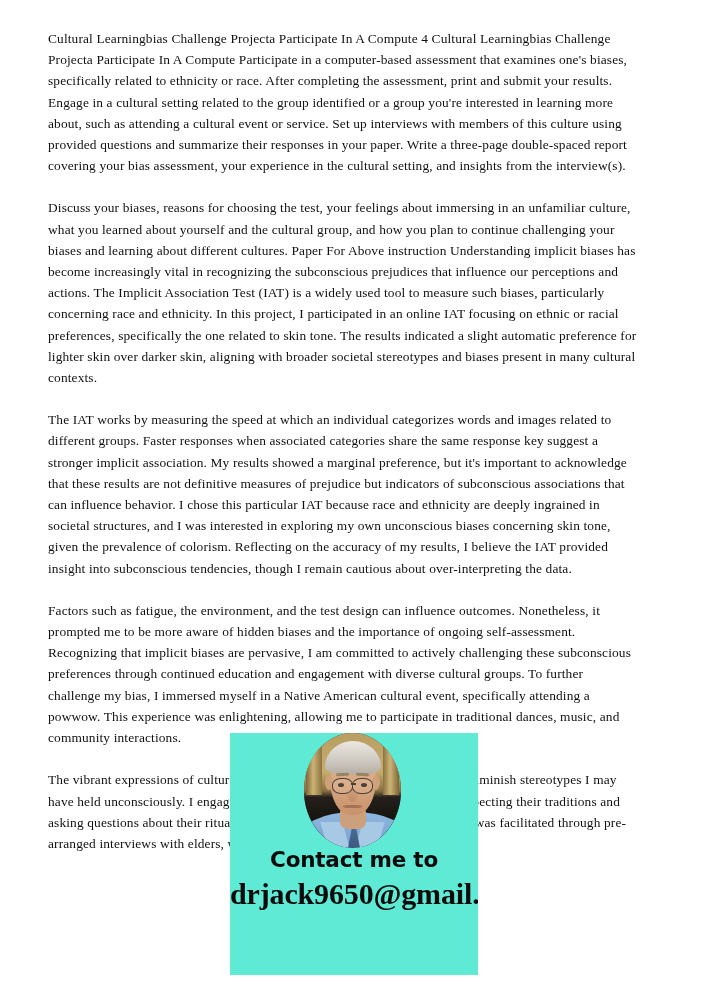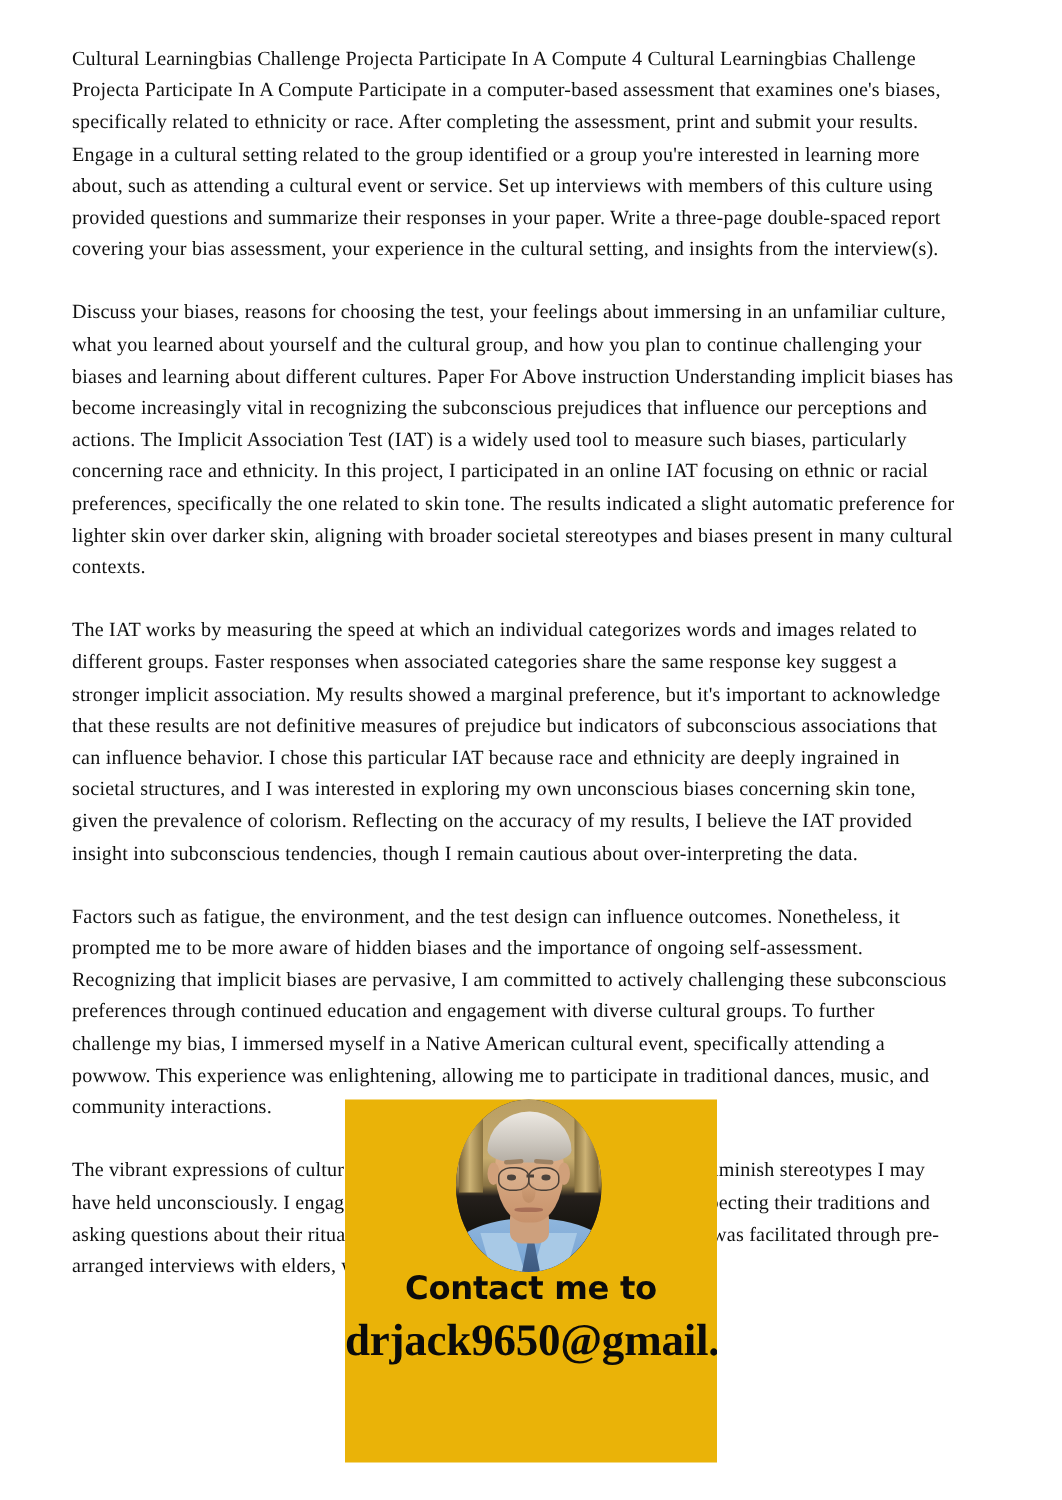--- a/index.html
+++ b/index.html
@@ -44,21 +44,21 @@
 
   .para:last-child { margin-bottom: 0; }
 
   
   #contact-overlay {
     position: absolute;
     left: 230px;
     top: 733px;
     width: 248px;
     height: 242px;
-    background: #eab308;
+    background: #5eead4;
     overflow: hidden;
   }
 
   #contact-photo {
     position: absolute;
     left: 74px;
     top: 0px;
     width: 97px;
     height: 115px;
     border-radius: 50% / 50%;

